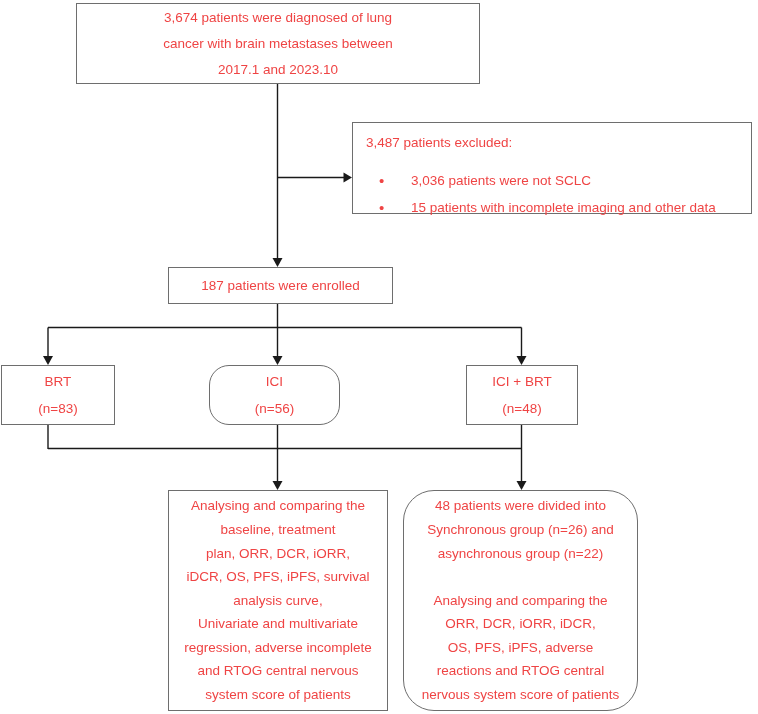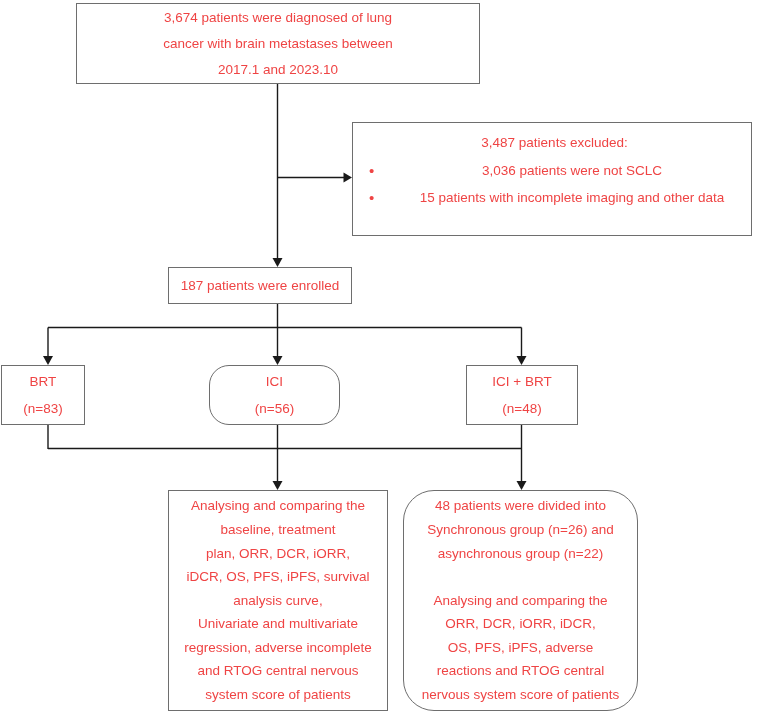--- a/index.html
+++ b/index.html
@@ -27,46 +27,46 @@
     display: flex;
     flex-direction: column;
     align-items: center;
     justify-content: center;
     text-align: center;
   }
   .tline { line-height: 26px; white-space: nowrap; }
   .tline:empty::before { content: "\00a0"; }
 
   #top-box        { left: 76px;  top: 3px;   width: 404px; height: 81px; }
-  #excluded-box   { left: 352px; top: 122px; width: 400px; height: 114px;
-                    padding: 6px 8px 6px 13px; text-align: center; }
+  #excluded-box   { left: 352px; top: 122px; width: 400px; height: 92px;
+                    padding: 6px 8px 6px 13px; }
   #excluded-box .ex-title { line-height: 27.5px; white-space: nowrap; }
   #excluded-box ul {
     list-style: none;
-    margin: 0; padding: 0;
+    margin: 10px; padding: 0;
   }
   #excluded-box li {
     position: relative;
     padding-left: 35px;
     line-height: 27.5px;
     white-space: nowrap;
   }
   #excluded-box li::before {
     content: "\2022";
     position: absolute;
     left: 3px;
     top: 0;
     font-size: 15px;
   }
-  #enrolled-box   { left: 168px; top: 267px; width: 184px; height: 37px; }
+  #enrolled-box   { left: 168px; top: 267px; width: 225px; height: 37px; }
   #enrolled-box .tline { line-height: 16px; }
 
   .group-box { height: 60px; }
   .group-box .tline { line-height: 27px; }
-  #brt-box    { left: 1px;   top: 365px; width: 84px;  }
+  #brt-box    { left: 1px;   top: 365px; width: 114px;  }
   #ici-box    { left: 209px; top: 365px; width: 131px; border-radius: 20px; }
   #icibrt-box { left: 466px; top: 365px; width: 112px; }
 
   .analysis-box { top: 490px; height: 221px; padding: 6px 8px; }
   .analysis-box .tline { line-height: 23.6px; white-space: nowrap; }
   #analysis-left-box  { left: 168px; width: 220px; }
   #analysis-right-box { left: 403px; width: 235px; border-radius: 31px; }
 
   #connector-layer {
     position: absolute;

